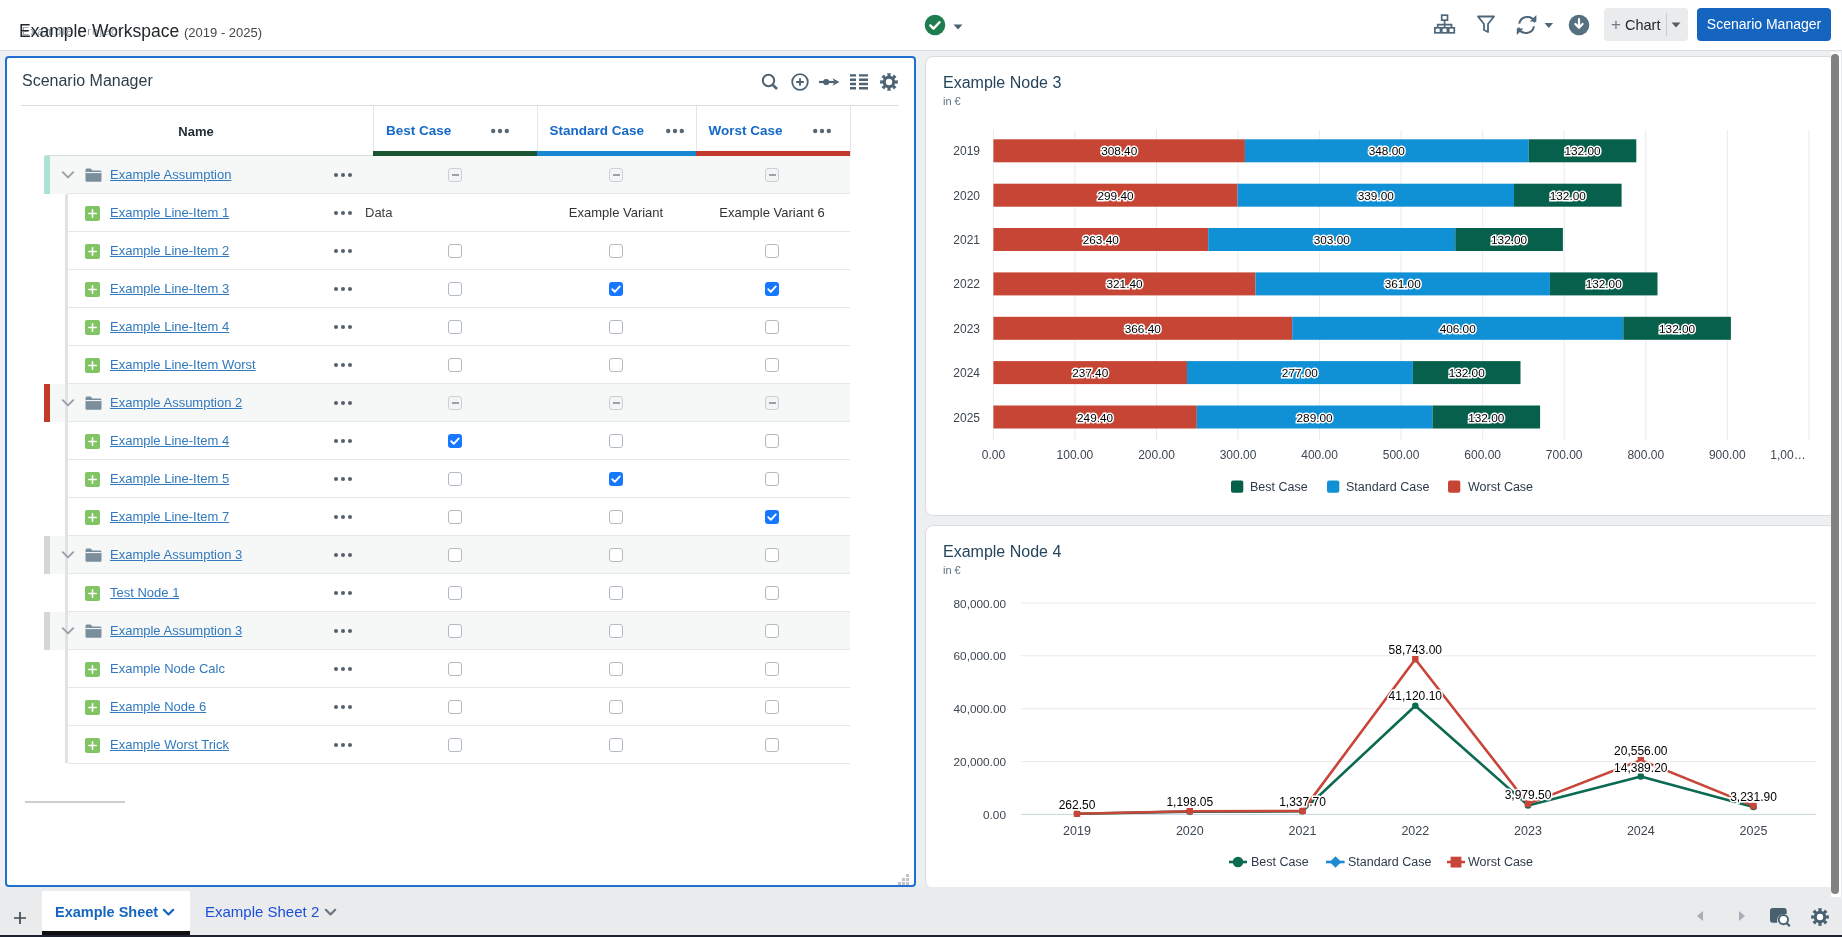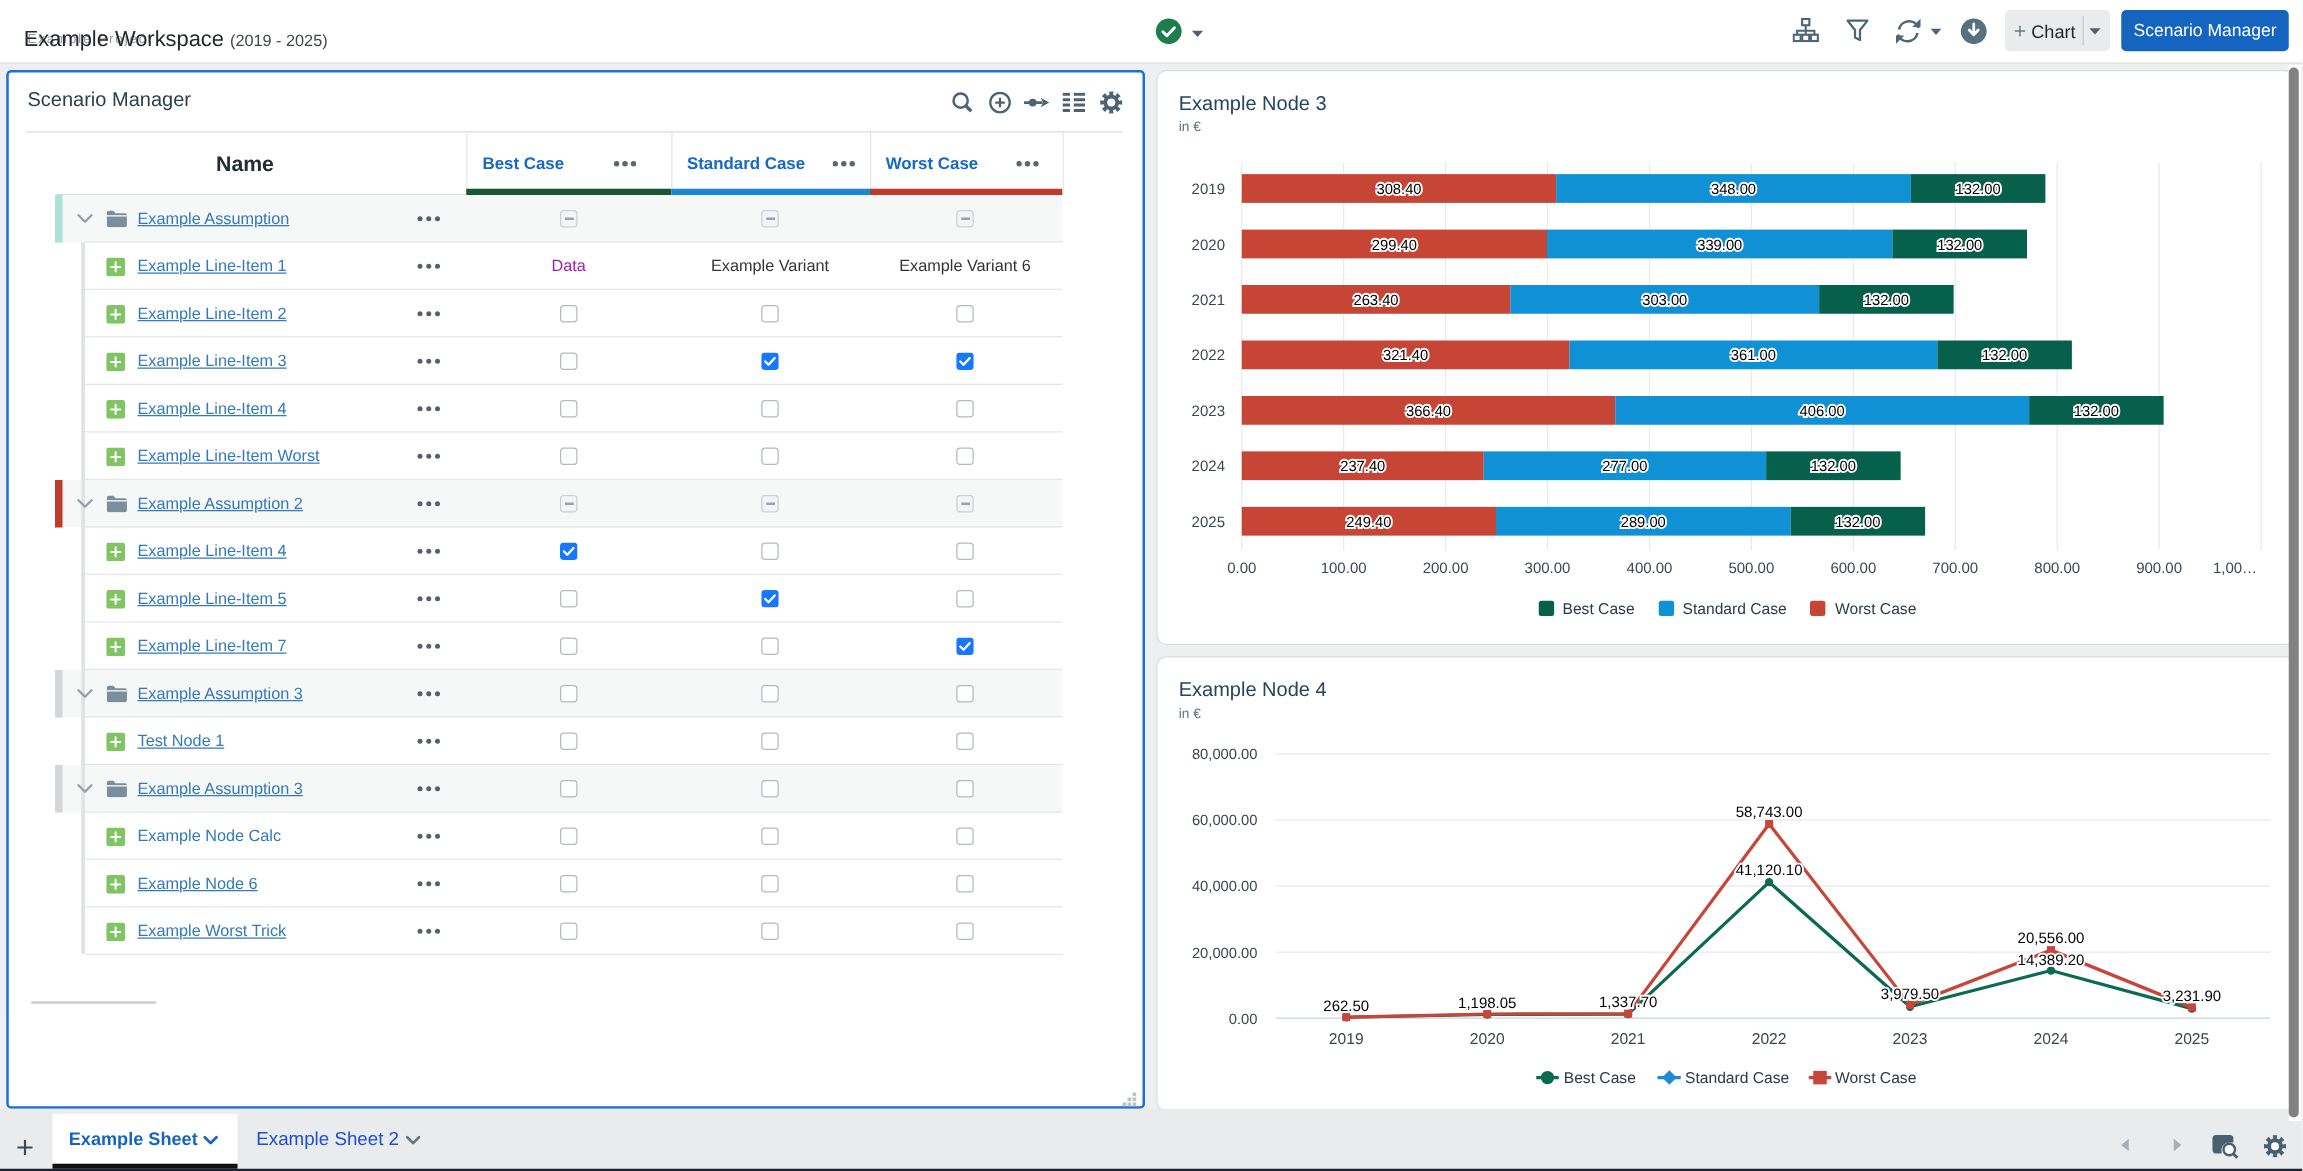--- a/index.html
+++ b/index.html
@@ -63,21 +63,21 @@
 </svg>
 <svg class="abs" style="left:850px;top:74px;" width="18" height="16" viewBox="0 0 18 16" stroke="#4d6373" fill="none">
 <path d="M0 1.4h6M0 5.7h6M0 10h6M0 14.3h6" stroke-width="2.4"></path>
 <path d="M9 1.4h9M9 5.7h9M9 10h9M9 14.3h9" stroke-width="2.4"></path>
 </svg>
 <svg class="abs" style="left:880px;top:73px;" width="18" height="18" viewBox="0 0 18 18">
     <path d="M7.17 0.19 L10.83 0.19 L10.40 2.86 L12.35 3.67 L13.94 1.48 L16.52 4.06 L14.33 5.65 L15.14 7.60 L17.81 7.17 L17.81 10.83 L15.14 10.40 L14.33 12.35 L16.52 13.94 L13.94 16.52 L12.35 14.33 L10.40 15.14 L10.83 17.81 L7.17 17.81 L7.60 15.14 L5.65 14.33 L4.06 16.52 L1.48 13.94 L3.67 12.35 L2.86 10.40 L0.19 10.83 L0.19 7.17 L2.86 7.60 L3.67 5.65 L1.48 4.06 L4.06 1.48 L5.65 3.67 L7.60 2.86 Z" fill="#4d6373"></path>
     <circle cx="9" cy="9" r="3.2" fill="#fff"></circle>
   </svg>
 <div class="abs" style="left:21px;top:105px;width:877px;height:1px;background:#d8dbde;"></div>
-<div class="abs" style="left:45px;top:124px;width:302px;height:16px;font-size:17px;font-weight:bold;color:#222c36;text-align:center;line-height:16px;">Name</div>
+<div class="abs" style="left:45px;top:124px;width:302px;height:16px;font-size:13px;font-weight:bold;color:#222c36;text-align:center;line-height:16px;">Name</div>
 <div class="abs" style="left:373.0px;top:106px;width:163.5px;height:50px;border-left:1px solid #e4e6e8;"></div>
 <div class="abs" style="left:386.0px;top:123px;font-size:13.5px;font-weight:bold;color:#1569c8;">Best Case</div>
 <div class="abs" style="left:373.0px;top:151px;width:163.5px;height:5px;background:#1a5632;"></div>
 <svg class="abs" style="left:491.0px;top:128px;" width="18" height="6" viewBox="0 0 18 6">
     <circle cx="2.2" cy="3" r="2.2" fill="#5a6670"></circle>
     <circle cx="9" cy="3" r="2.2" fill="#5a6670"></circle>
     <circle cx="15.8" cy="3" r="2.2" fill="#5a6670"></circle>
   </svg>
 <div class="abs" style="left:536.5px;top:106px;width:159.0px;height:50px;border-left:1px solid #e4e6e8;"></div>
 <div class="abs" style="left:549.5px;top:123px;font-size:13.5px;font-weight:bold;color:#1569c8;">Standard Case</div>
@@ -154,21 +154,21 @@
     </svg>
   </div>
 <div class="abs" style="left:110px;top:205.0px;font-size:13px;color:#3279bd;text-decoration:underline;line-height:16px;">Example Line-Item 1</div>
 <div class="abs" style="left:333px;top:210.0px;">
     <svg width="20" height="6" viewBox="0 0 20 6">
       <circle cx="3" cy="3" r="2" fill="#566069"></circle>
       <circle cx="10" cy="3" r="2" fill="#566069"></circle>
       <circle cx="17" cy="3" r="2" fill="#566069"></circle>
     </svg>
   </div>
-<div class="abs" style="left:365px;top:205.0px;width:180px;text-align:center;font-size:13px;color:#a21caf;line-height:16px;">Data</div>
+<div class="abs" style="left:365px;top:205.0px;width:180px;font-size:13px;color:#404040;line-height:16px;">Data</div>
 <div class="abs" style="left:526px;top:205.0px;width:180px;text-align:center;font-size:13px;color:#333;line-height:16px;">Example Variant</div>
 <div class="abs" style="left:682px;top:205.0px;width:180px;text-align:center;font-size:13px;color:#333;line-height:16px;">Example Variant 6</div>
 <div class="abs" style="left:85px;top:243.5px;">
     <svg width="15" height="15" viewBox="0 0 15 15">
       <rect width="15" height="15" rx="2" fill="#80c463"></rect>
       <path d="M7.5 3.8v7.4M3.8 7.5h7.4" stroke="#fff" stroke-width="1.6" stroke-linecap="round"></path>
     </svg>
   </div>
 <div class="abs" style="left:110px;top:243.0px;font-size:13px;color:#3279bd;text-decoration:underline;line-height:16px;">Example Line-Item 2</div>
 <div class="abs" style="left:333px;top:248.0px;">

